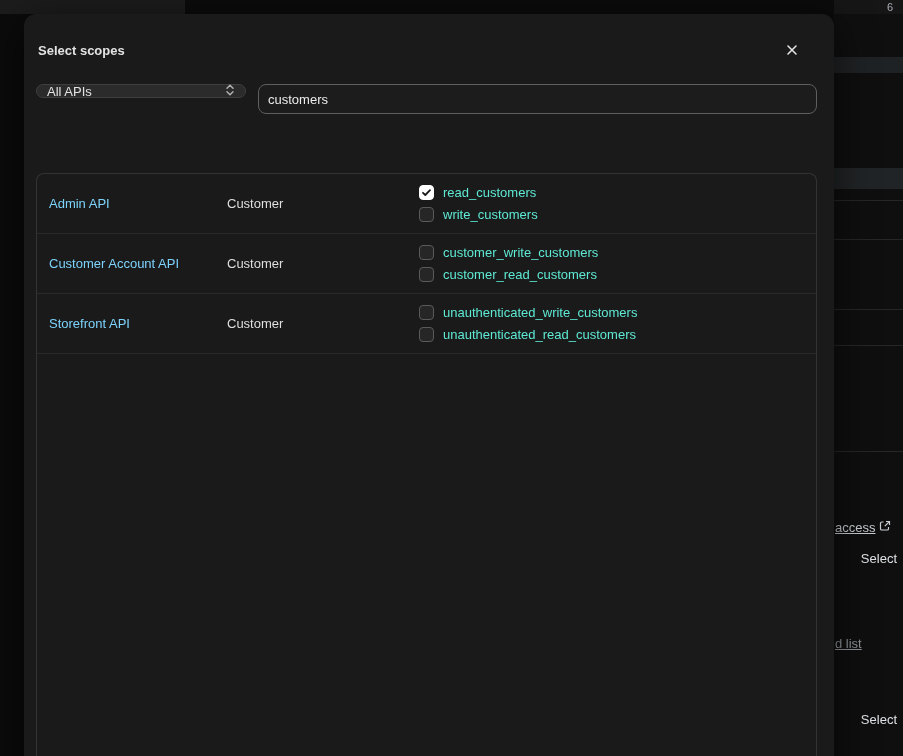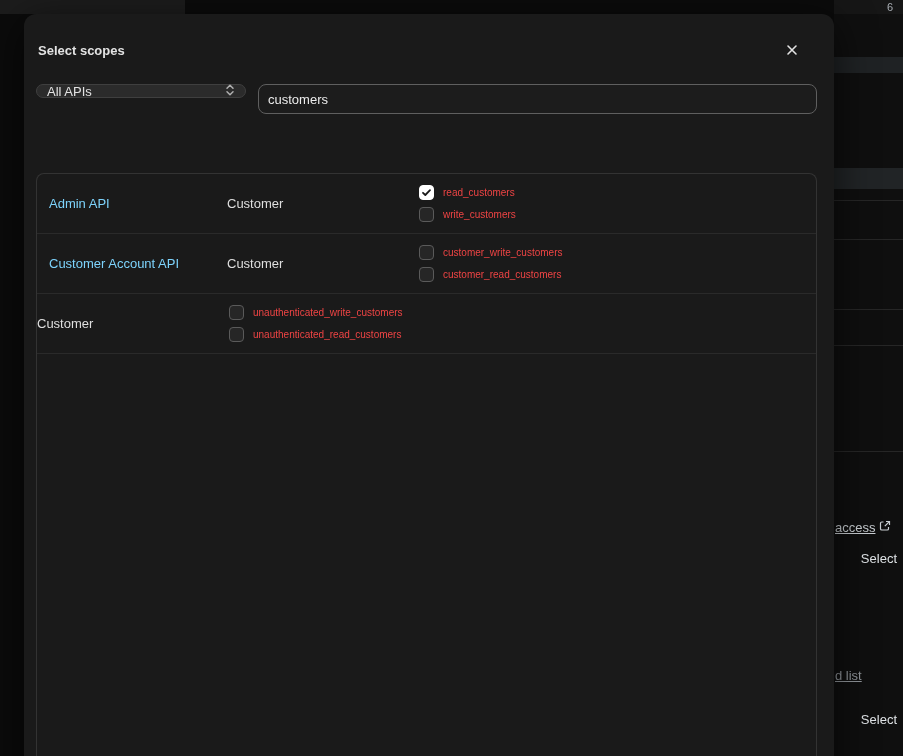--- a/index.html
+++ b/index.html
@@ -35,21 +35,21 @@
     display:flex; align-items:center; gap:4px;
     font-size:13px; color:#c9ced2; text-decoration:underline; cursor:pointer;
     white-space:nowrap;
   }
   .bg-select-frag {
     position:absolute; right:6px; font-size:13px; color:#dfe3e6; cursor:pointer;
     white-space:nowrap;
   }
   .bg-select-frag.top { top:551px; }
   .bg-select-frag.bottom { top:712px; }
-  .bg-dlist { position:absolute; left:1px; top:668px; font-size:13px; color:#8f9499; white-space:nowrap;text-decoration:underline; }
+  .bg-dlist { position:absolute; left:1px; top:636px; font-size:13px; color:#8f9499; white-space:nowrap;text-decoration:underline; }
 
   
   .modal {
     position:absolute; left:24px; top:14px; width:810px; height:790px;
     background:#1a1a1a; border-radius:12px;
     box-shadow:0 10px 40px rgba(0,0,0,.65);
     z-index:5;
   }
   .modal-header {
     display:flex; justify-content:space-between; align-items:center;
@@ -86,21 +86,21 @@
     overflow:hidden;
   }
   .scope-row {
     display:flex; align-items:center;
     min-height:60px;
     border-bottom:1px solid #2a2a2a;
   }
   .col-api   { width:190px; padding-left:12px; font-size:13px; color:#7dd3fc; }
   .col-group { width:192px; font-size:13px; color:#dfdfdf; }
   .col-scopes{ flex:1; display:flex; flex-direction:column; gap:7px; padding:10px 0; }
-  .scope-item { display:flex; align-items:center; gap:9px; font-size:10px; color:#ef4444; }
+  .scope-item { display:flex; align-items:center; gap:9px; font-size:13px; color:#5eead4; }
 
   .checkbox {
     width:15px; height:15px; flex:none;
     border-radius:4px; background:#262626; border:1px solid #5a5a5a;
     display:flex; align-items:center; justify-content:center; cursor:pointer;
   }
   .checkbox[data-checked="true"] { background:#ffffff; border-color:#ffffff; }
   .checkbox svg { display:none; }
   .checkbox[data-checked="true"] svg { display:block; }
 </style>
@@ -197,20 +197,21 @@
         <div class="scope-item">
           <span class="checkbox" data-checked="false">
             
           </span>
           <span>customer_read_customers</span>
         </div>
       </div>
     </div>
 
     <div class="scope-row">
+      <div class="col-api">Storefront API</div>
       <div class="col-group">Customer</div>
       <div class="col-scopes">
         <div class="scope-item">
           <span class="checkbox" data-checked="false">
             
           </span>
           <span>unauthenticated_write_customers</span>
         </div>
         <div class="scope-item">
           <span class="checkbox" data-checked="false">

